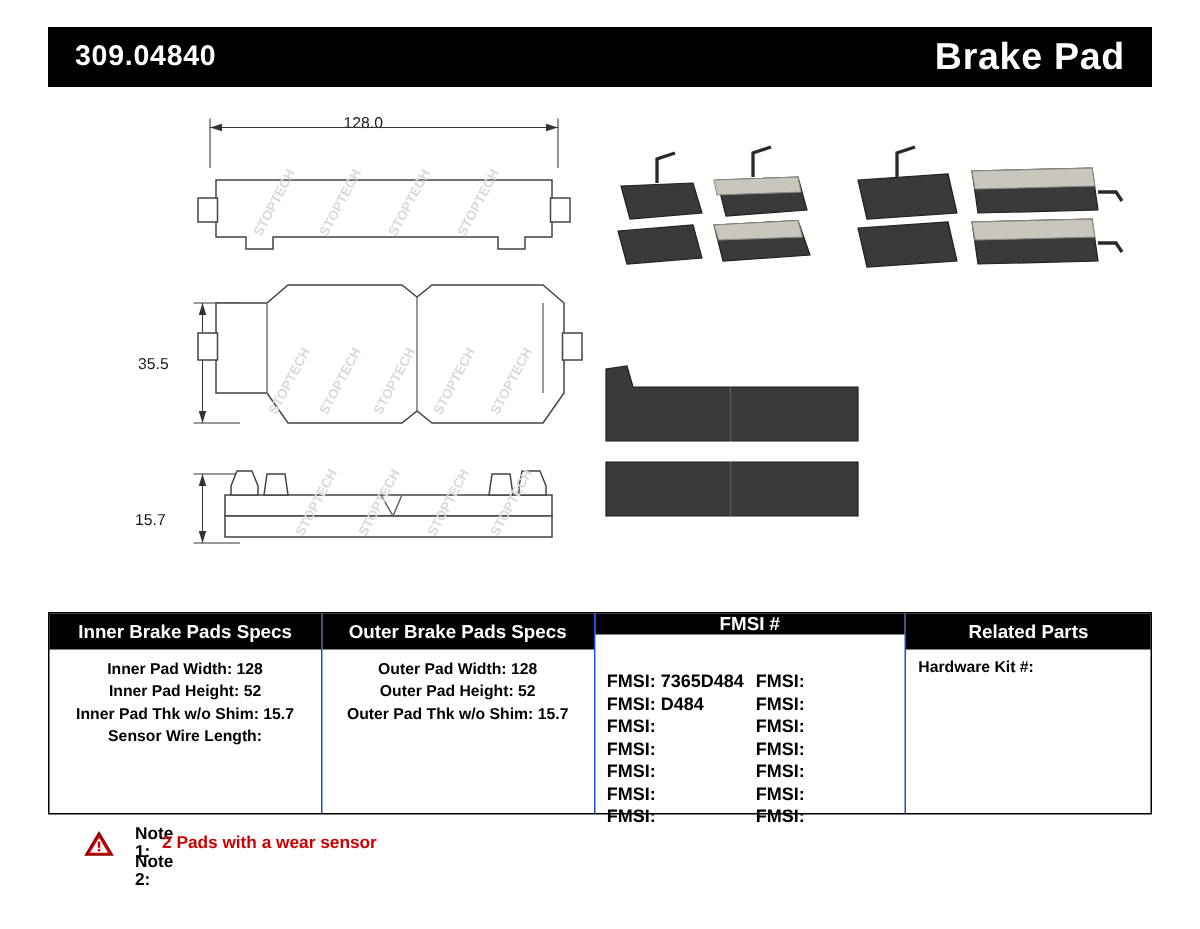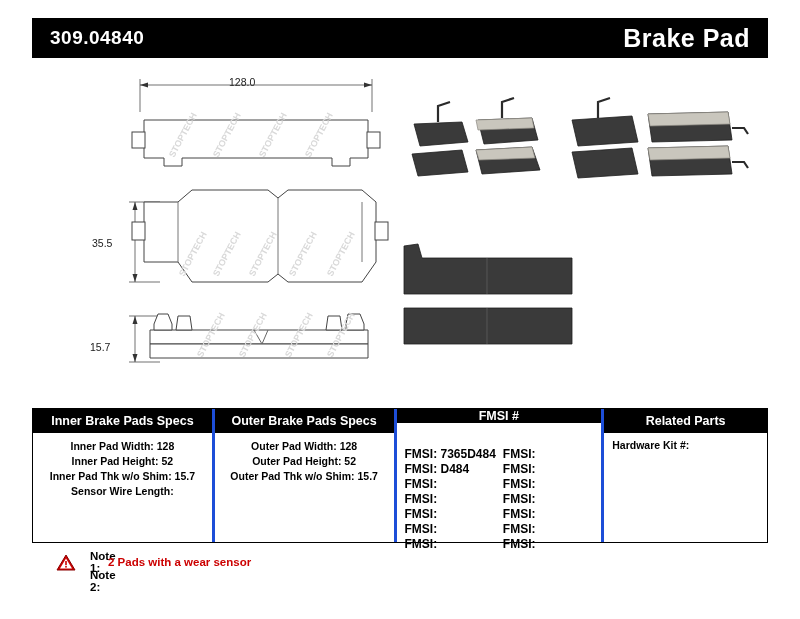--- a/index.html
+++ b/index.html
@@ -63,21 +63,21 @@
 
   
   .table {
     position: absolute;
     left: 32px; top: 408px;
     width: 736px; height: 135px;
     border: 1px solid #000;
     display: flex;
   }
   .col {
-    border-right: 3px solid #1d4ed8;
+    border-right: 1px solid #1d4ed8;
     display: flex;
     flex-direction: column;
   }
   .col:last-child { border-right: none; }
   .col-inner  { width: 182px; }
   .col-outer  { width: 182px; }
   .col-fmsi   { width: 208px; }
   .col-rel    { width: 163px; }
 
   .col-head {

